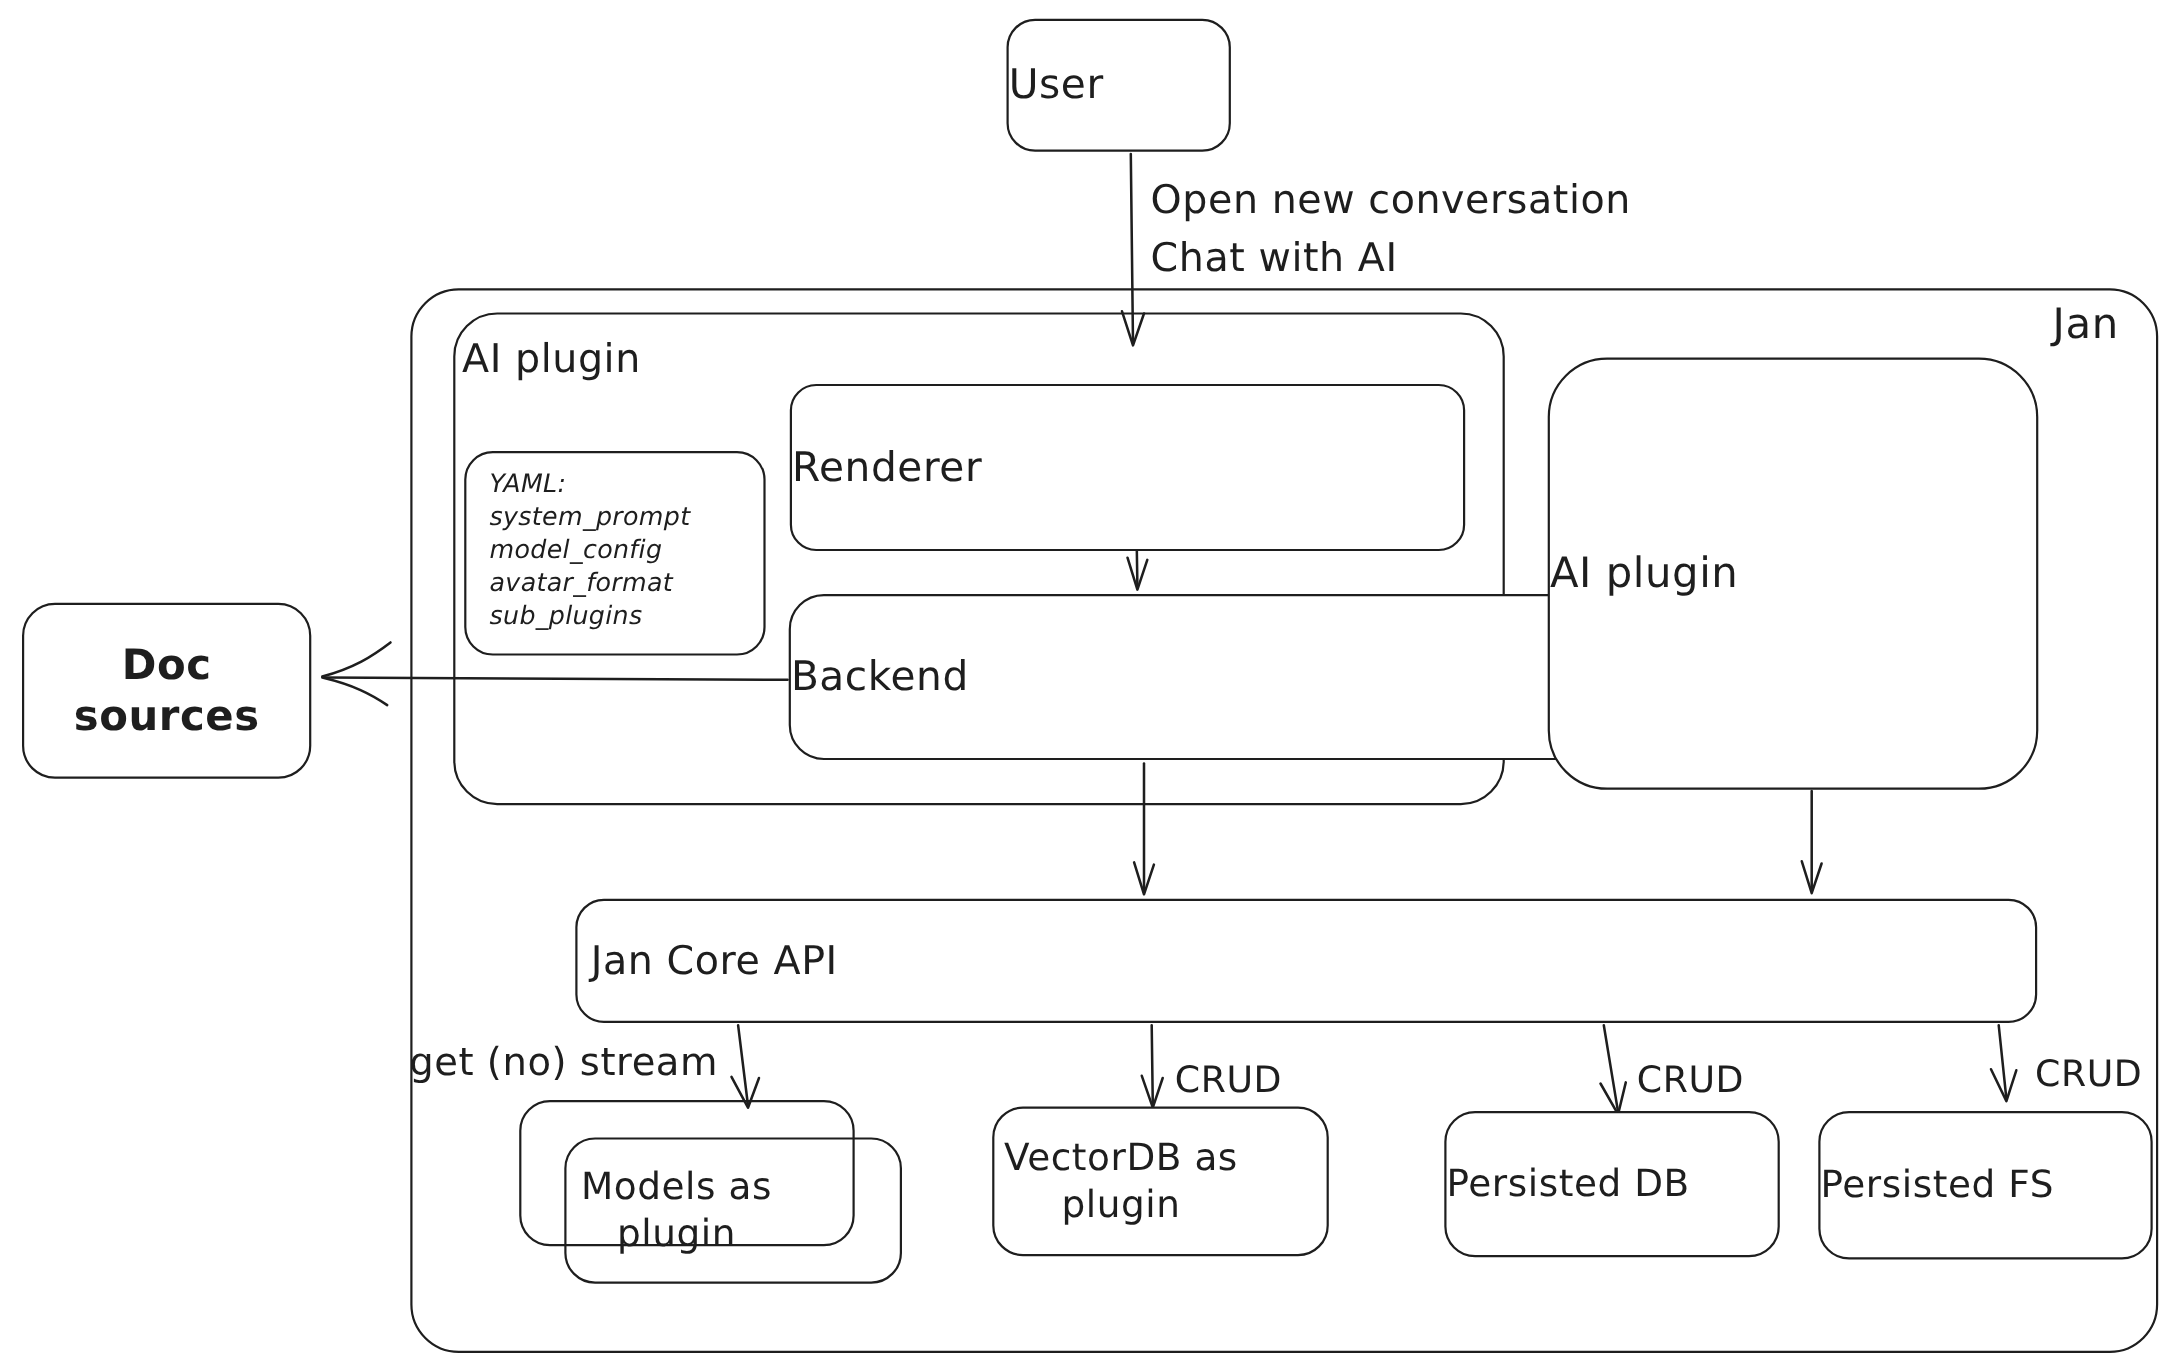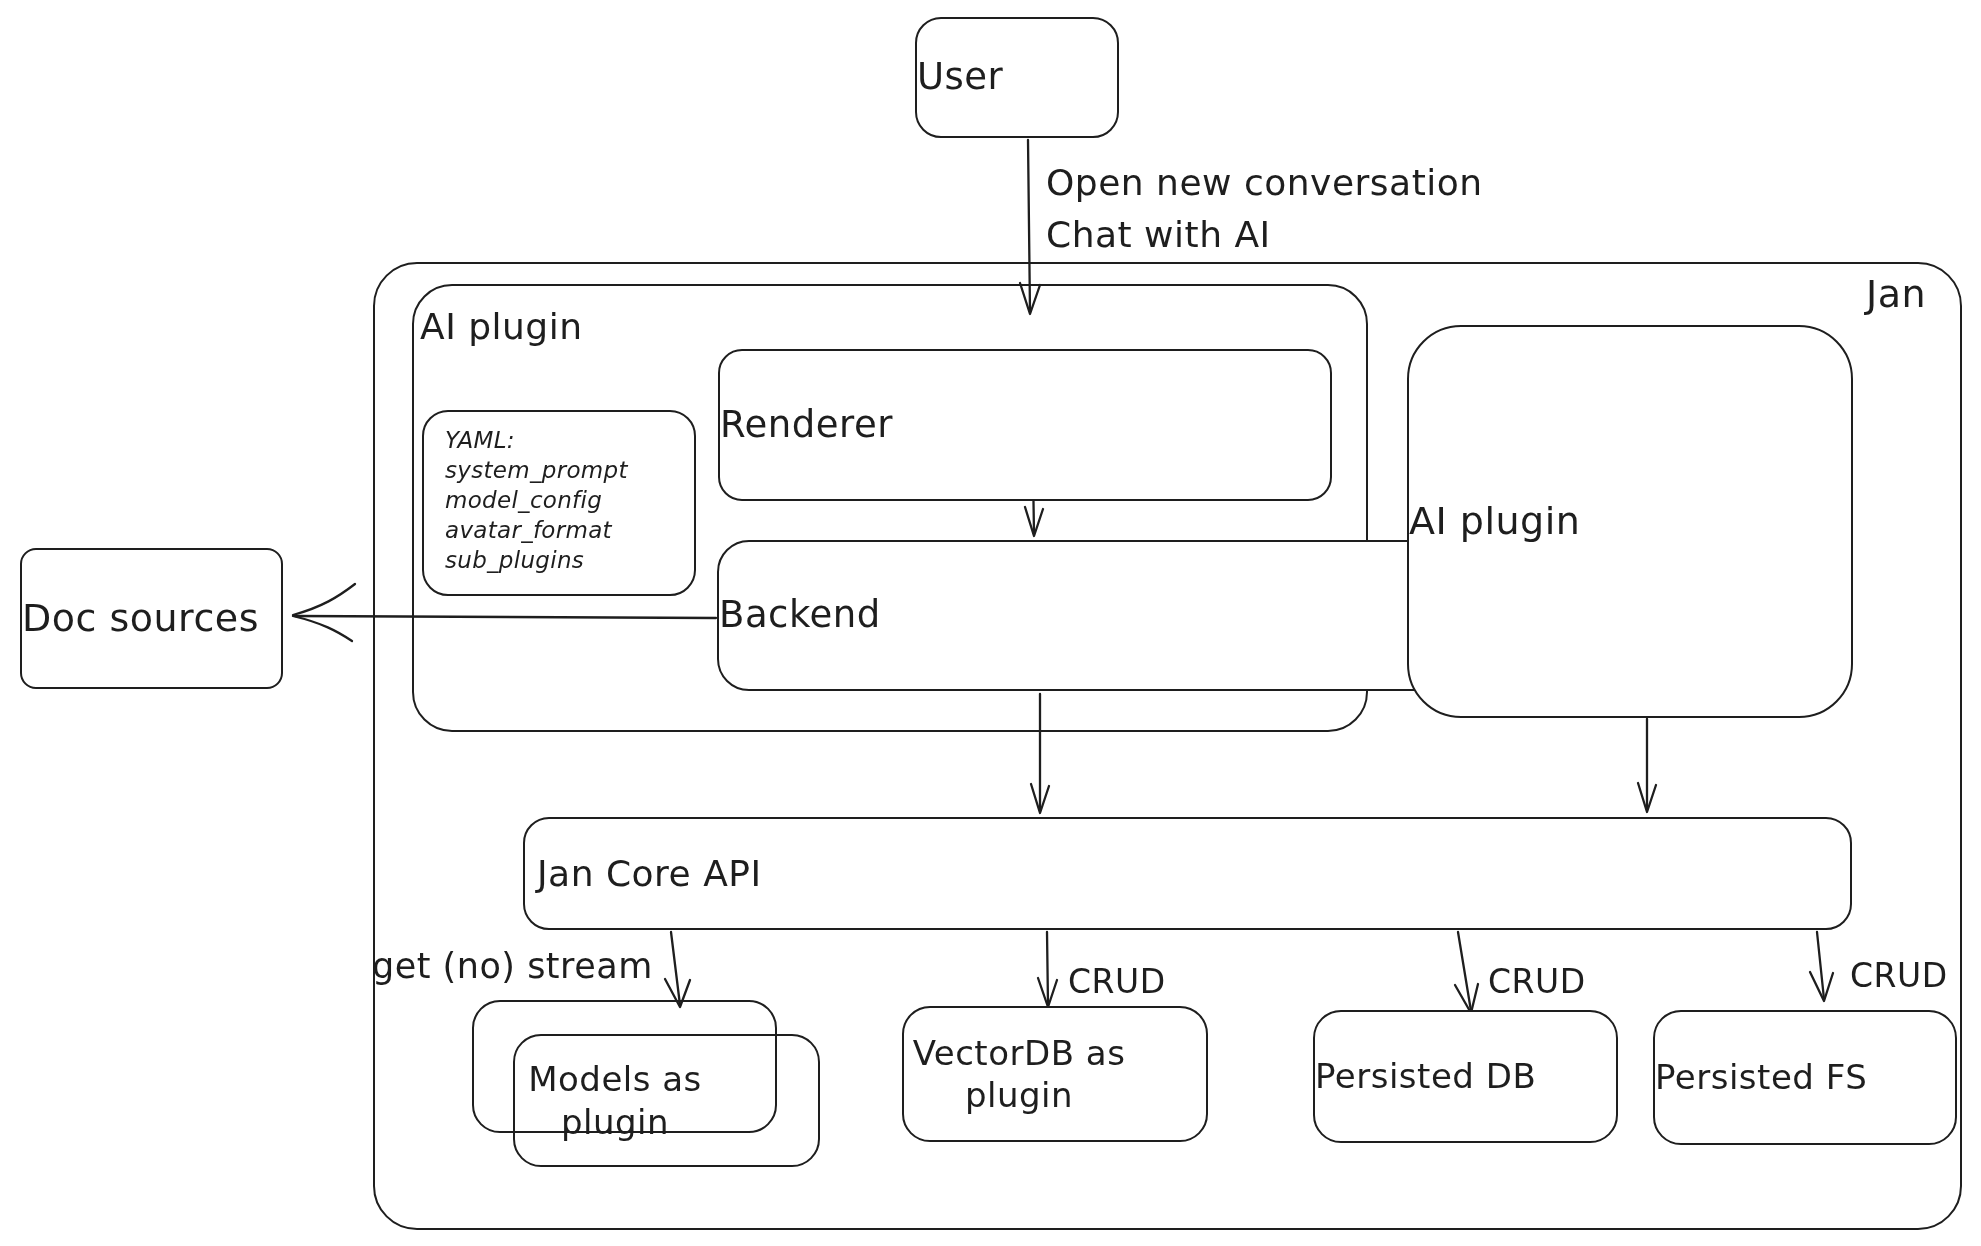--- a/index.html
+++ b/index.html
@@ -139,21 +139,21 @@
   </div>
 
   <div class="node" style="left:717px;top:540px;width:736px;height:151px;border-radius:32px;font-size:37px;">
     <span>Backend</span>
   </div>
 
   <div class="node" style="left:1407px;top:325px;width:446px;height:393px;border-radius:54px;font-size:38px;">
     <span>AI plugin</span>
   </div>
 
-  <div class="node" style="left:20px;top:548px;width:263px;height:141px;border-radius:16px;font-size:38px;">
+  <div class="node" style="left:20px;top:548px;width:263px;height:160px;border-radius:30px;font-size:38px;font-weight:bold;">
     <span>Doc sources</span>
   </div>
 
   <div class="node" style="left:523px;top:817px;width:1329px;height:113px;border-radius:26px;font-size:36px;padding-left:12px;">
     <span>Jan Core API</span>
   </div>
 
   <div class="edge-label" style="left:372px;top:946px;">get (no) stream</div>
   <div class="edge-label crud" style="left:1068px;top:962px;">CRUD</div>
   <div class="edge-label crud" style="left:1488px;top:962px;">CRUD</div>

